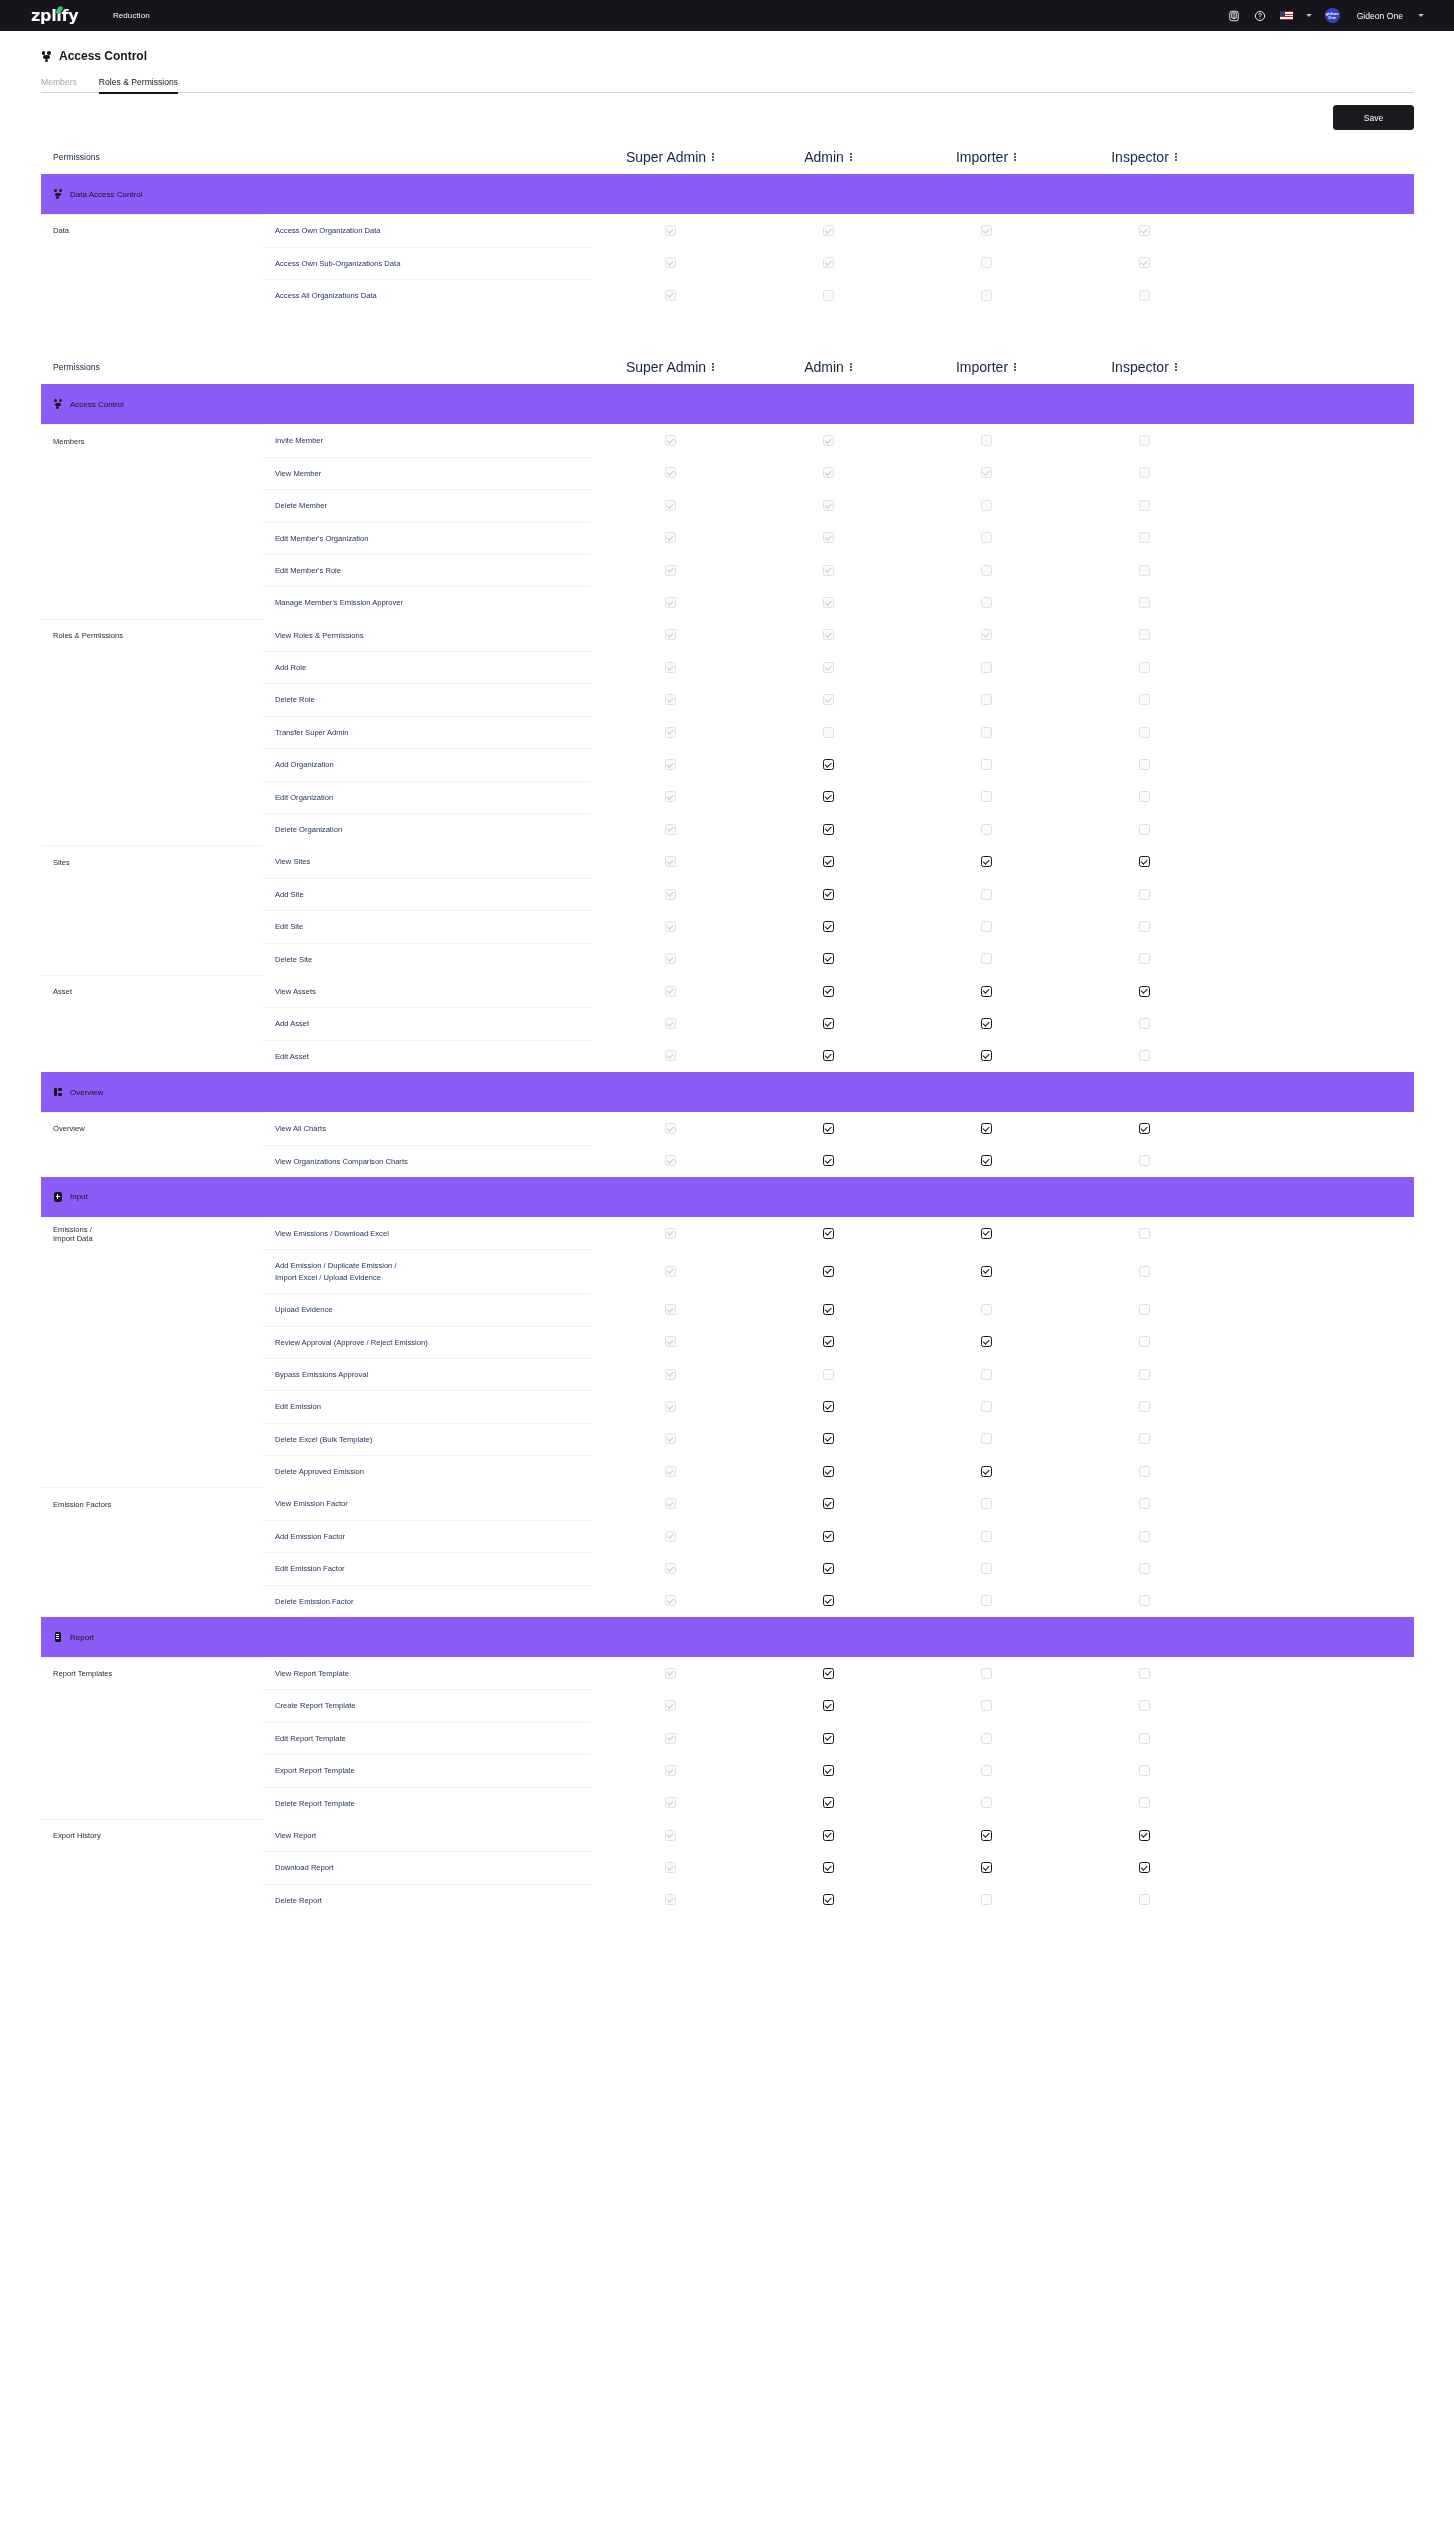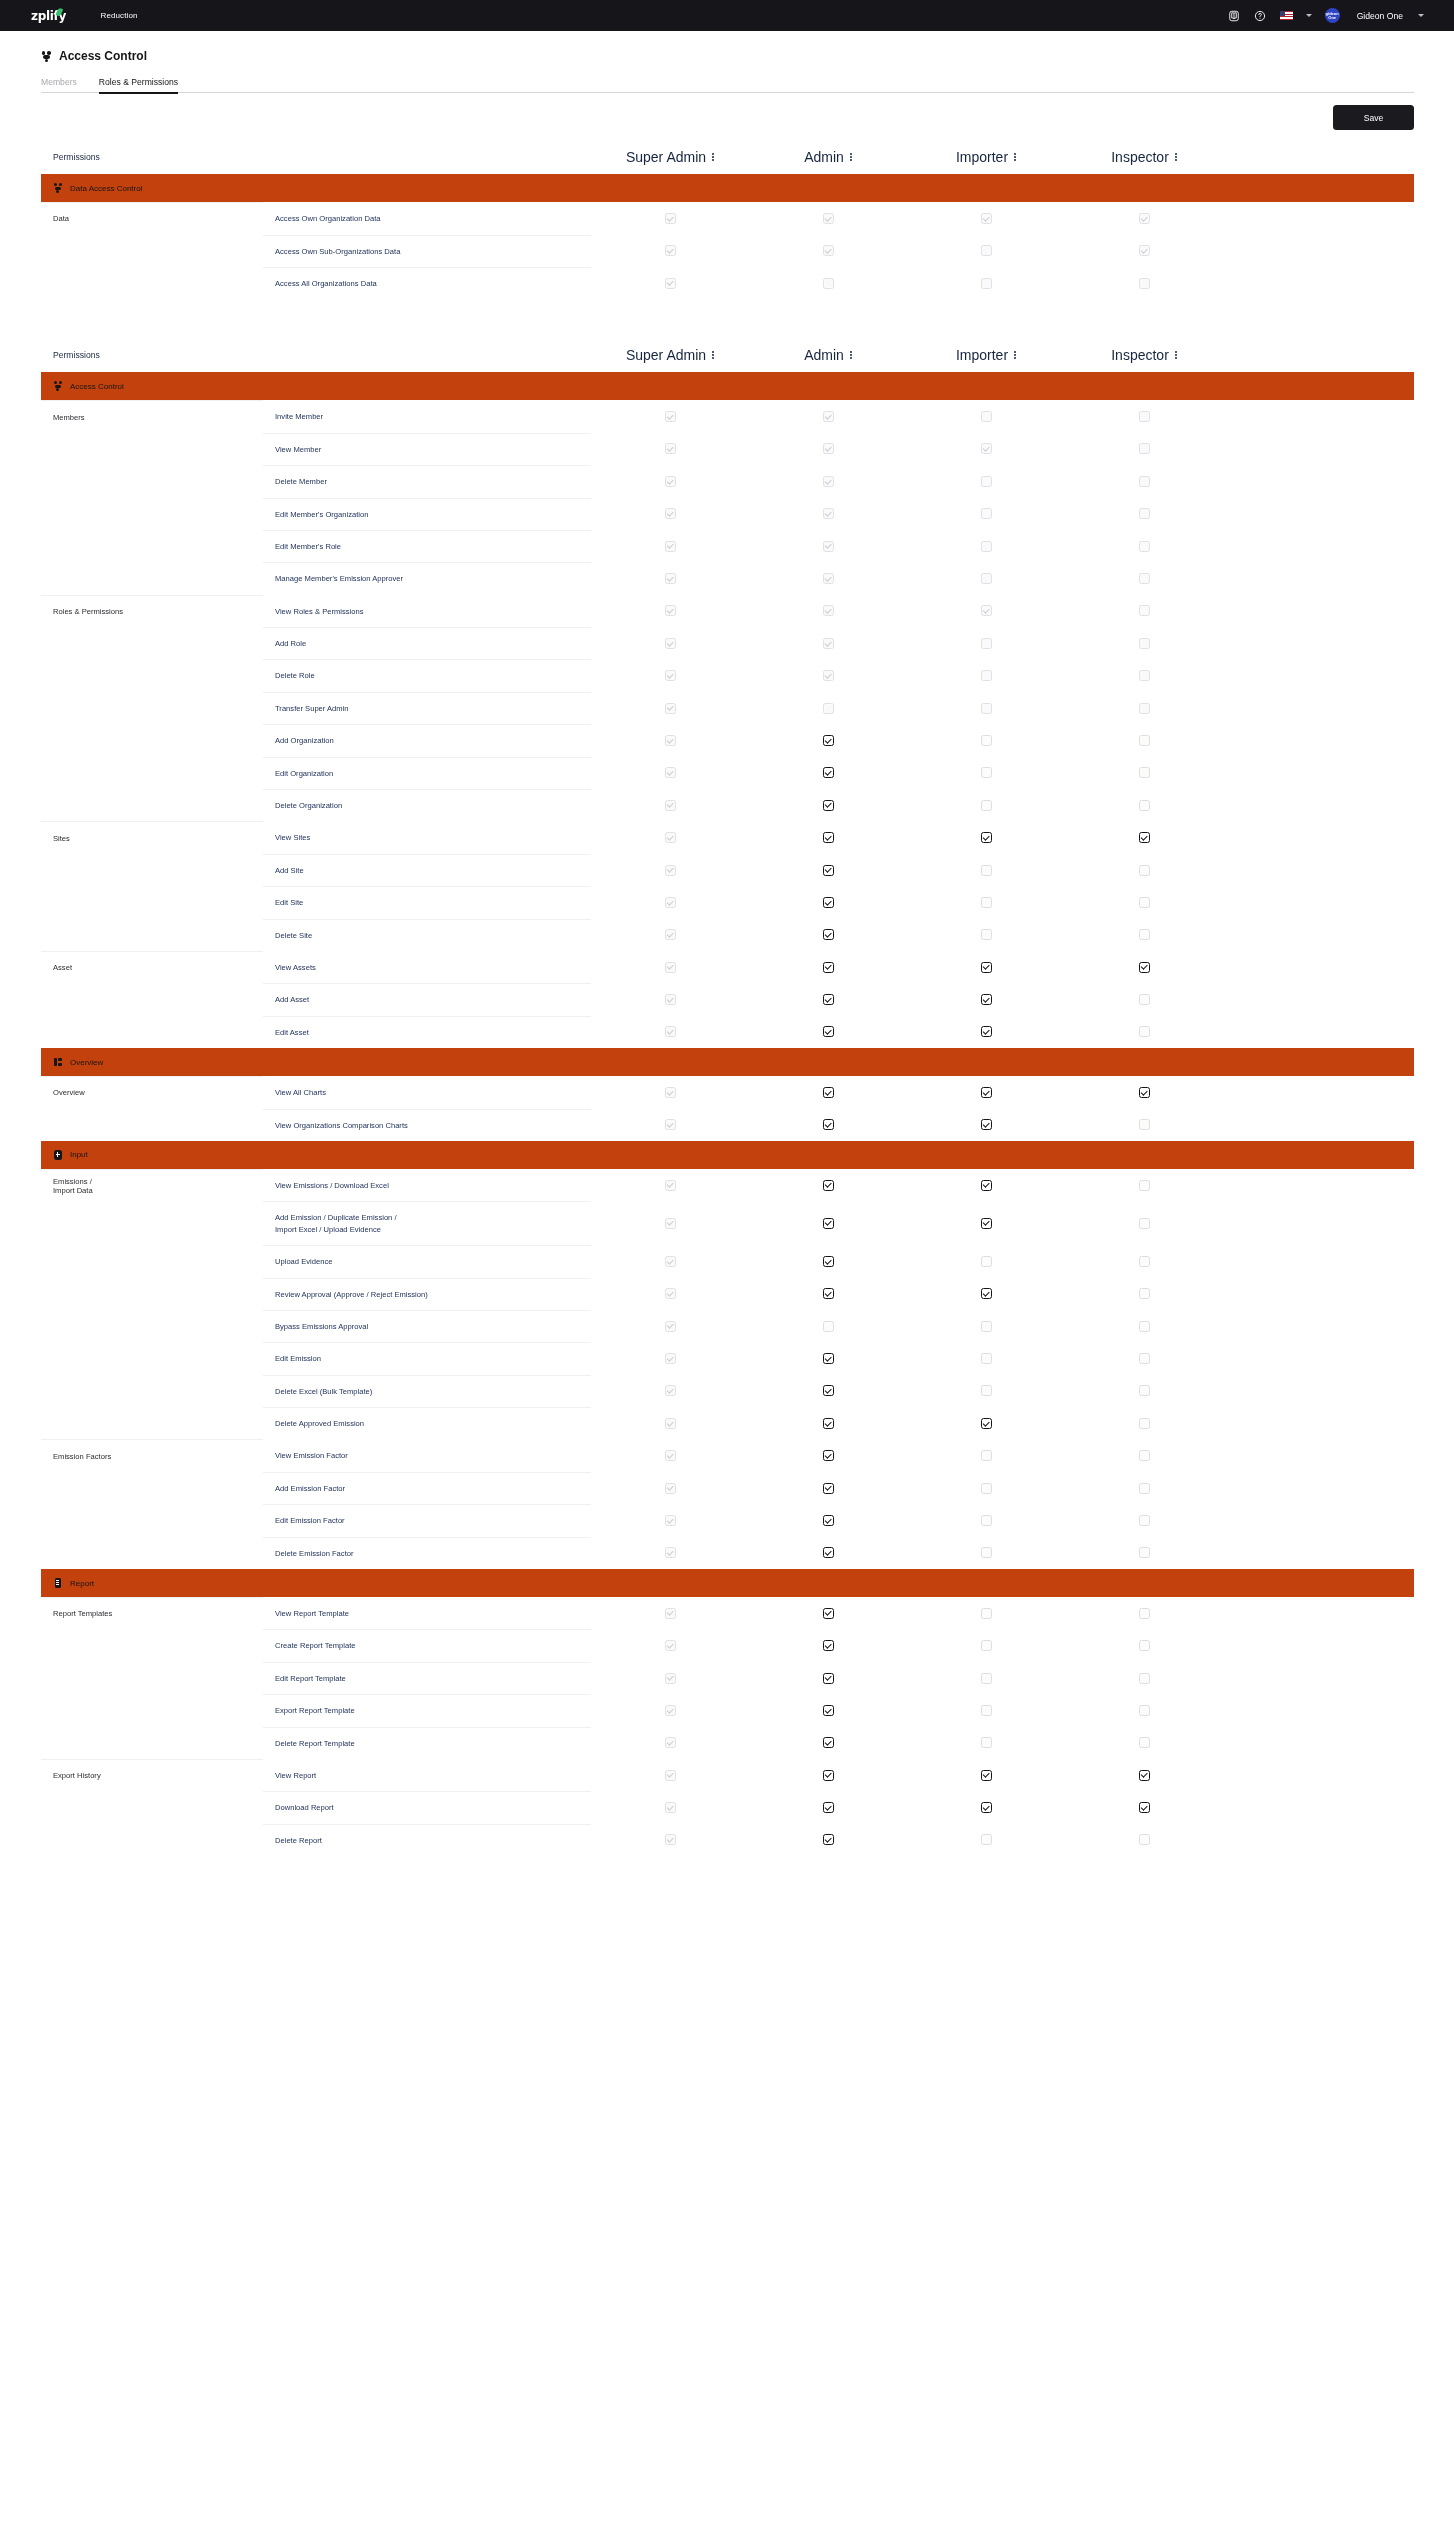--- a/index.html
+++ b/index.html
@@ -13,21 +13,21 @@
   
   .navbar {
     height: 31px;
     background: #16161a;
     display: flex;
     align-items: center;
     padding: 0 30px 0 31px;
     gap: 0;
   }
   .logo {
-    font-size: 12px;
+    font-size: 16px;
     font-weight: 700;
     color: #ffffff;
     letter-spacing: -0.3px;
     position: relative;
     margin-right: 33px;
     font-family: "DejaVu Sans", sans-serif;
   }
   .logo .leaf {
     position: absolute;
     width: 4.5px; height: 7.6px;
@@ -123,22 +123,22 @@
     font-size: 14px; color: #16263f;
   }
   .kebab { width: 2px; height: 8.6px; position: relative; cursor: pointer; flex:0 0 2px; }
   .kebab i { position: absolute; left:0; width: 2px; height: 2px; background: #16263f; border-radius: 50%; }
   .kebab i:nth-child(1){ top: 0; }
   .kebab i:nth-child(2){ top: 3px; }
   .kebab i:nth-child(3){ top: 6px; }
 
   .group-row {
     display: flex; align-items: center;
-    background: #c2410c;
-    height: 28px;
+    background: #8b5cf6;
+    height: 40px;
     padding-left: 12px;
     gap: 7px;
   }
   .group-label { font-size: 8px; color: #16161a; }
   .gicon { width: 10px; height: 11px; position: relative; flex: 0 0 10px; }
 
   .prow { display: flex; align-items: stretch; }
   .cat-cell {
     width: 222px; flex: 0 0 222px;
     font-size: 7.6px; color: #2c2c32;

